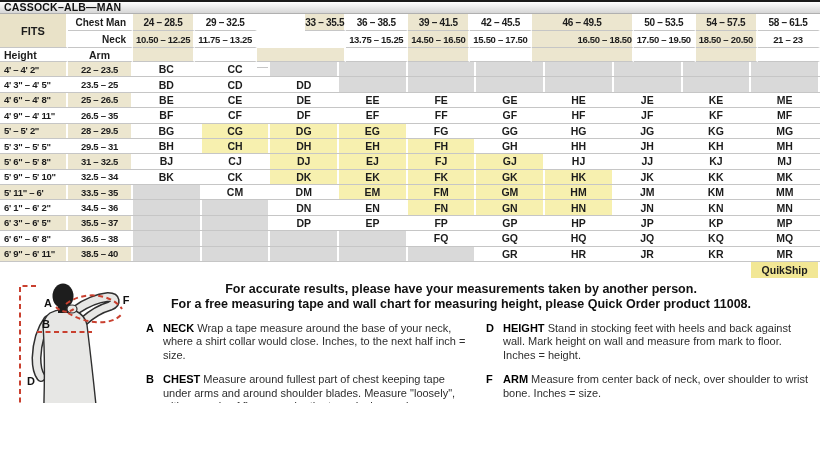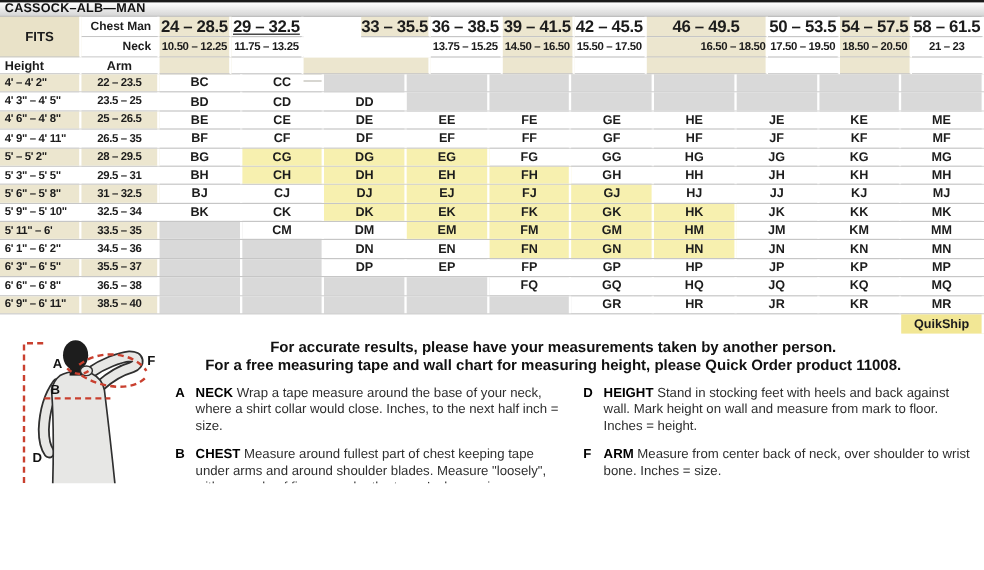--- a/index.html
+++ b/index.html
@@ -24,21 +24,21 @@
   }
   .hdr > div, .brow > div { border-right:2px solid #fff; }
   .hdr > div { border-bottom:1px solid #c6c6c6; }
   .beige { background:#ece6cf; }
   .fits  { grid-area:1/1/3/2; background:#e9e2c8; display:flex; align-items:center; justify-content:center;
            font-size:11px; font-weight:bold; }
   .rowlabel { display:flex; align-items:center; justify-content:flex-end; padding-right:5px;
            font-size:10px; font-weight:bold; background:#fff; }
   .rl1 { grid-area:1/2; } .rl2 { grid-area:2/2; }
   .hcell { display:flex; align-items:center; justify-content:center;
-           font-size:14px; font-weight:bold; white-space:nowrap; letter-spacing:-.3px; }
+           font-size:10px; font-weight:bold; white-space:nowrap; letter-spacing:-.3px; }
   .neckf { font-size:9.5px; }
   .heightlbl { grid-area:3/1; font-size:10.5px; font-weight:bold; padding-left:4px;
            display:flex; align-items:center; background:#fff; }
   .armlbl { grid-area:3/2; font-size:10.5px; font-weight:bold;
            display:flex; align-items:center; justify-content:center; background:#fff; }
 
   .tbody { position:absolute; top:62px; left:0; width:820px; }
   .brow { display:grid; grid-template-columns:68px 65px repeat(10,1fr);
           height:15.385px; border-bottom:1px solid #c6c6c6; }
   .bcell { display:flex; align-items:center; justify-content:center;
@@ -83,21 +83,21 @@
 
   <div class="hdr" id="hdr">
     <div class="fits">FITS</div>
     <div class="rowlabel rl1">Chest Man</div>
     <div class="rowlabel rl2">Neck</div>
     <div class="heightlbl">Height</div>
     <div class="armlbl">Arm</div>
   <div class="hcell beige" style="grid-area: 1 / 3;">24 – 28.5</div>
       <div class="hcell neckf beige" style="grid-area: 2 / 3;">10.50 – 12.25</div>
       <div class="hcell beige" style="grid-area: 3 / 3;"></div>
-      <div class="hcell" style="grid-area: 1 / 4; text-decoration: underline;">29 – 32.5</div>
+      <div class="hcell" style="grid-area: 1 / 4;">29 – 32.5</div>
       <div class="hcell neckf" style="grid-area: 2 / 4;">11.75 – 13.25</div>
       <div class="hcell" style="grid-area: 3 / 4;"></div>
       <div class="hcell beige" style="grid-area: 1 / 5; margin-left: 48px;">33 – 35.5</div>
       <div class="hcell neckf beige" style="grid-area: 2 / 5; margin-top: 36px;">12.50 – 14.50</div>
       <div class="hcell beige" style="grid-area: 3 / 5;"></div>
       <div class="hcell" style="grid-area: 1 / 6;">36 – 38.5</div>
       <div class="hcell neckf" style="grid-area: 2 / 6;">13.75 – 15.25</div>
       <div class="hcell" style="grid-area: 3 / 6;"></div>
       <div class="hcell beige" style="grid-area: 1 / 7;">39 – 41.5</div>
       <div class="hcell neckf beige" style="grid-area: 2 / 7;">14.50 – 16.50</div>

